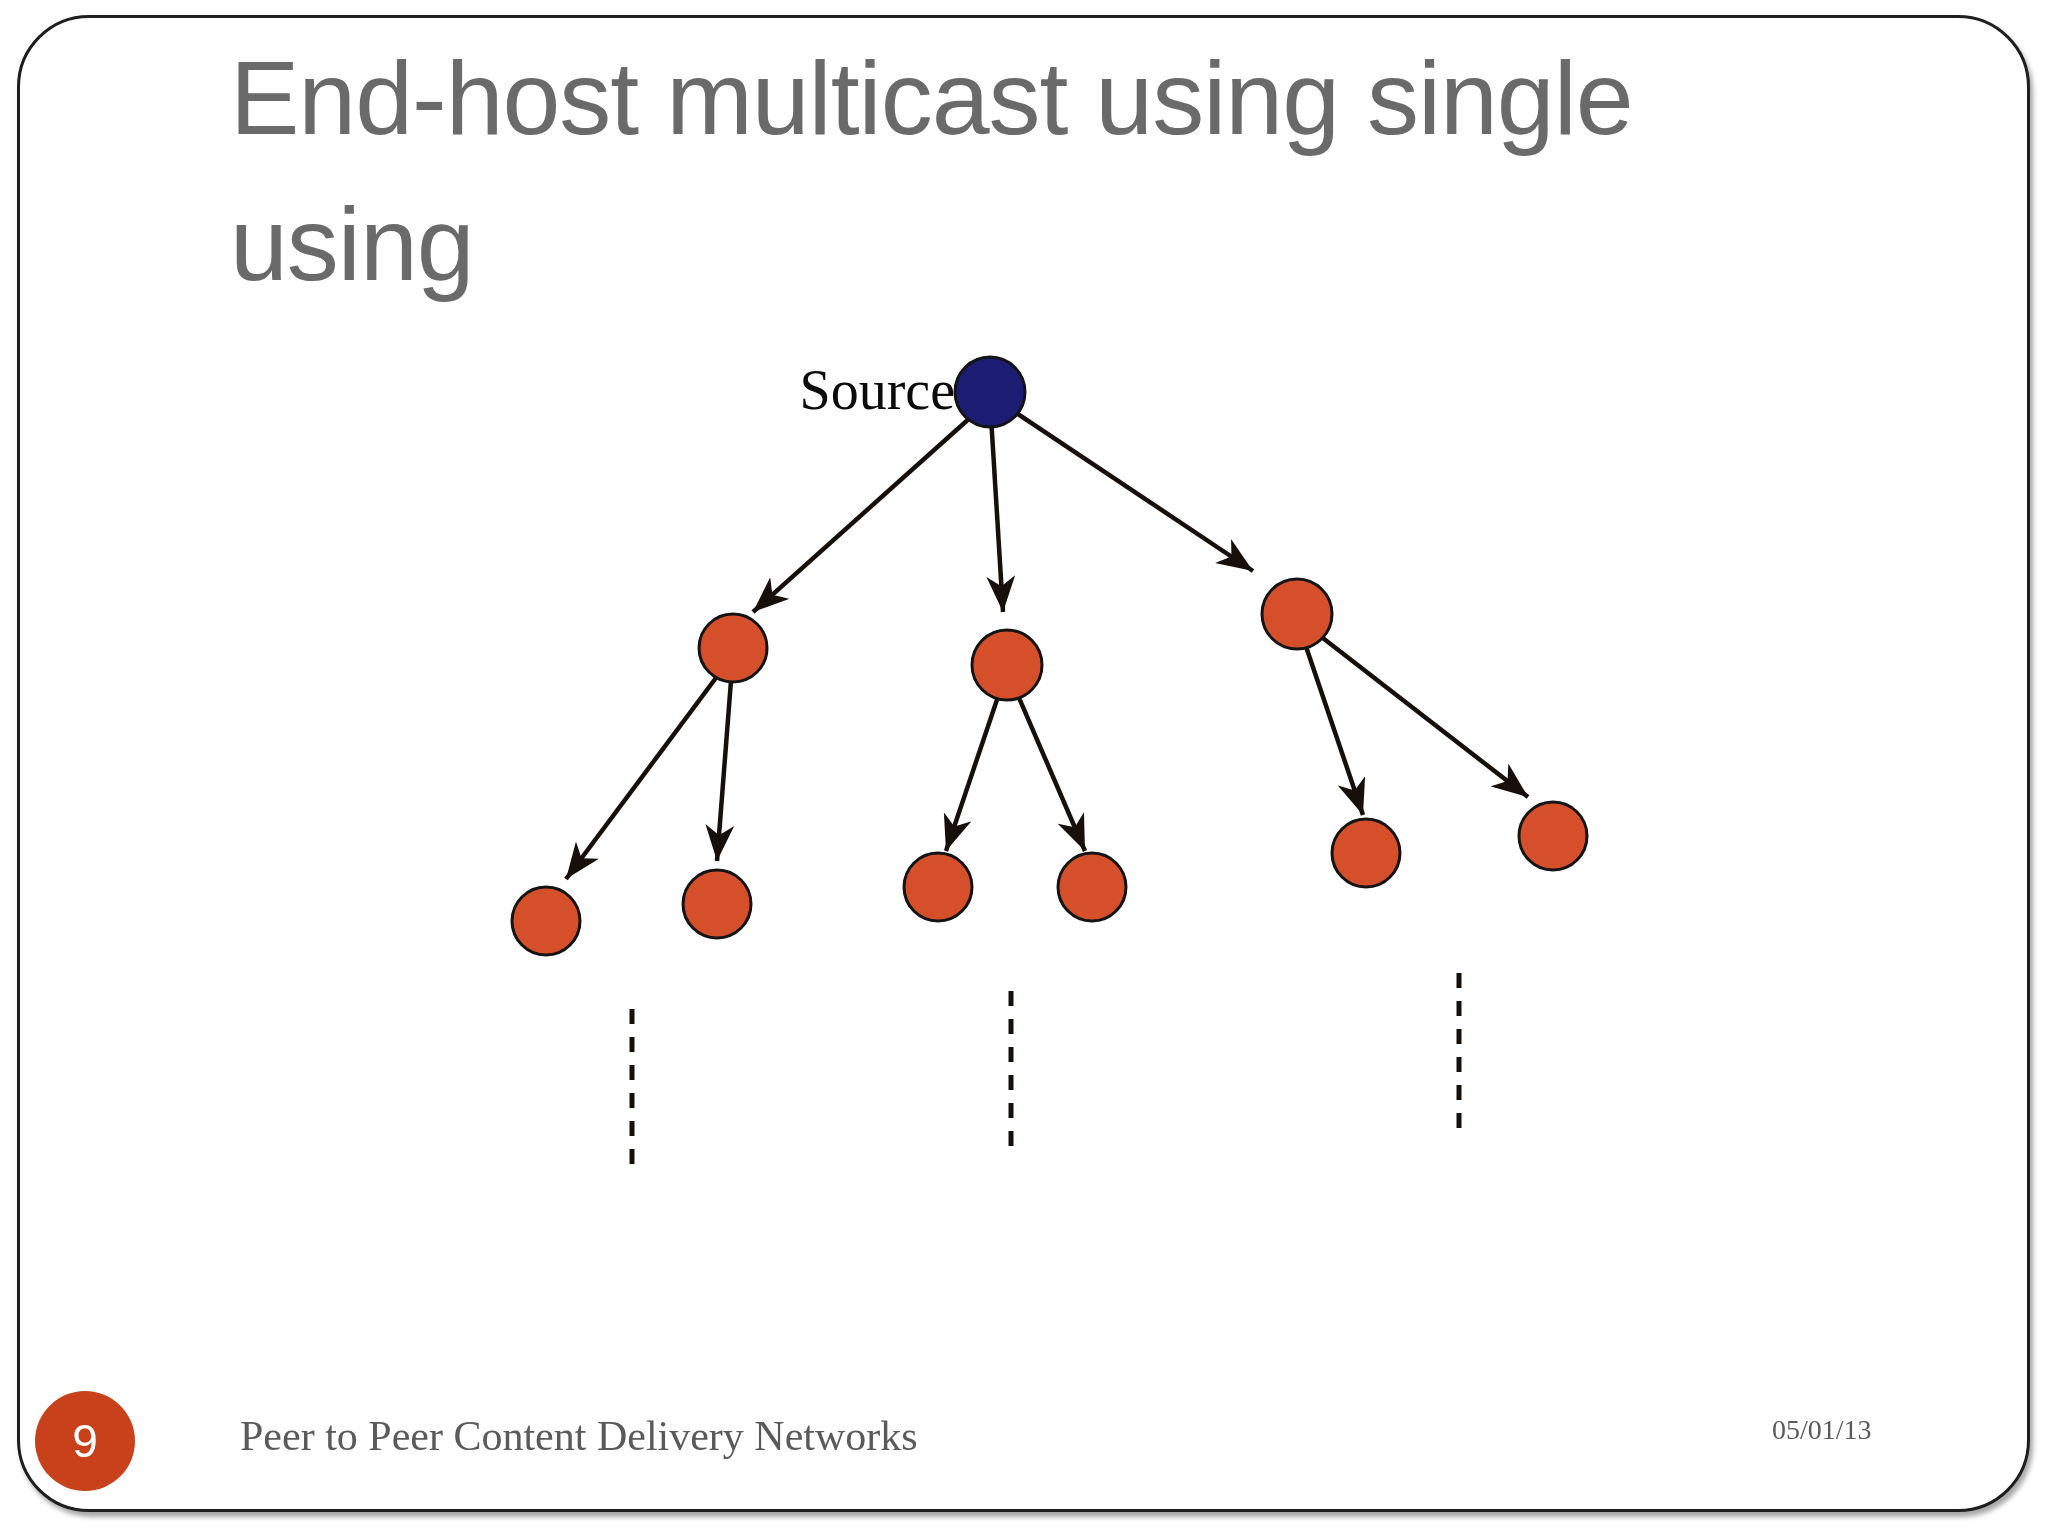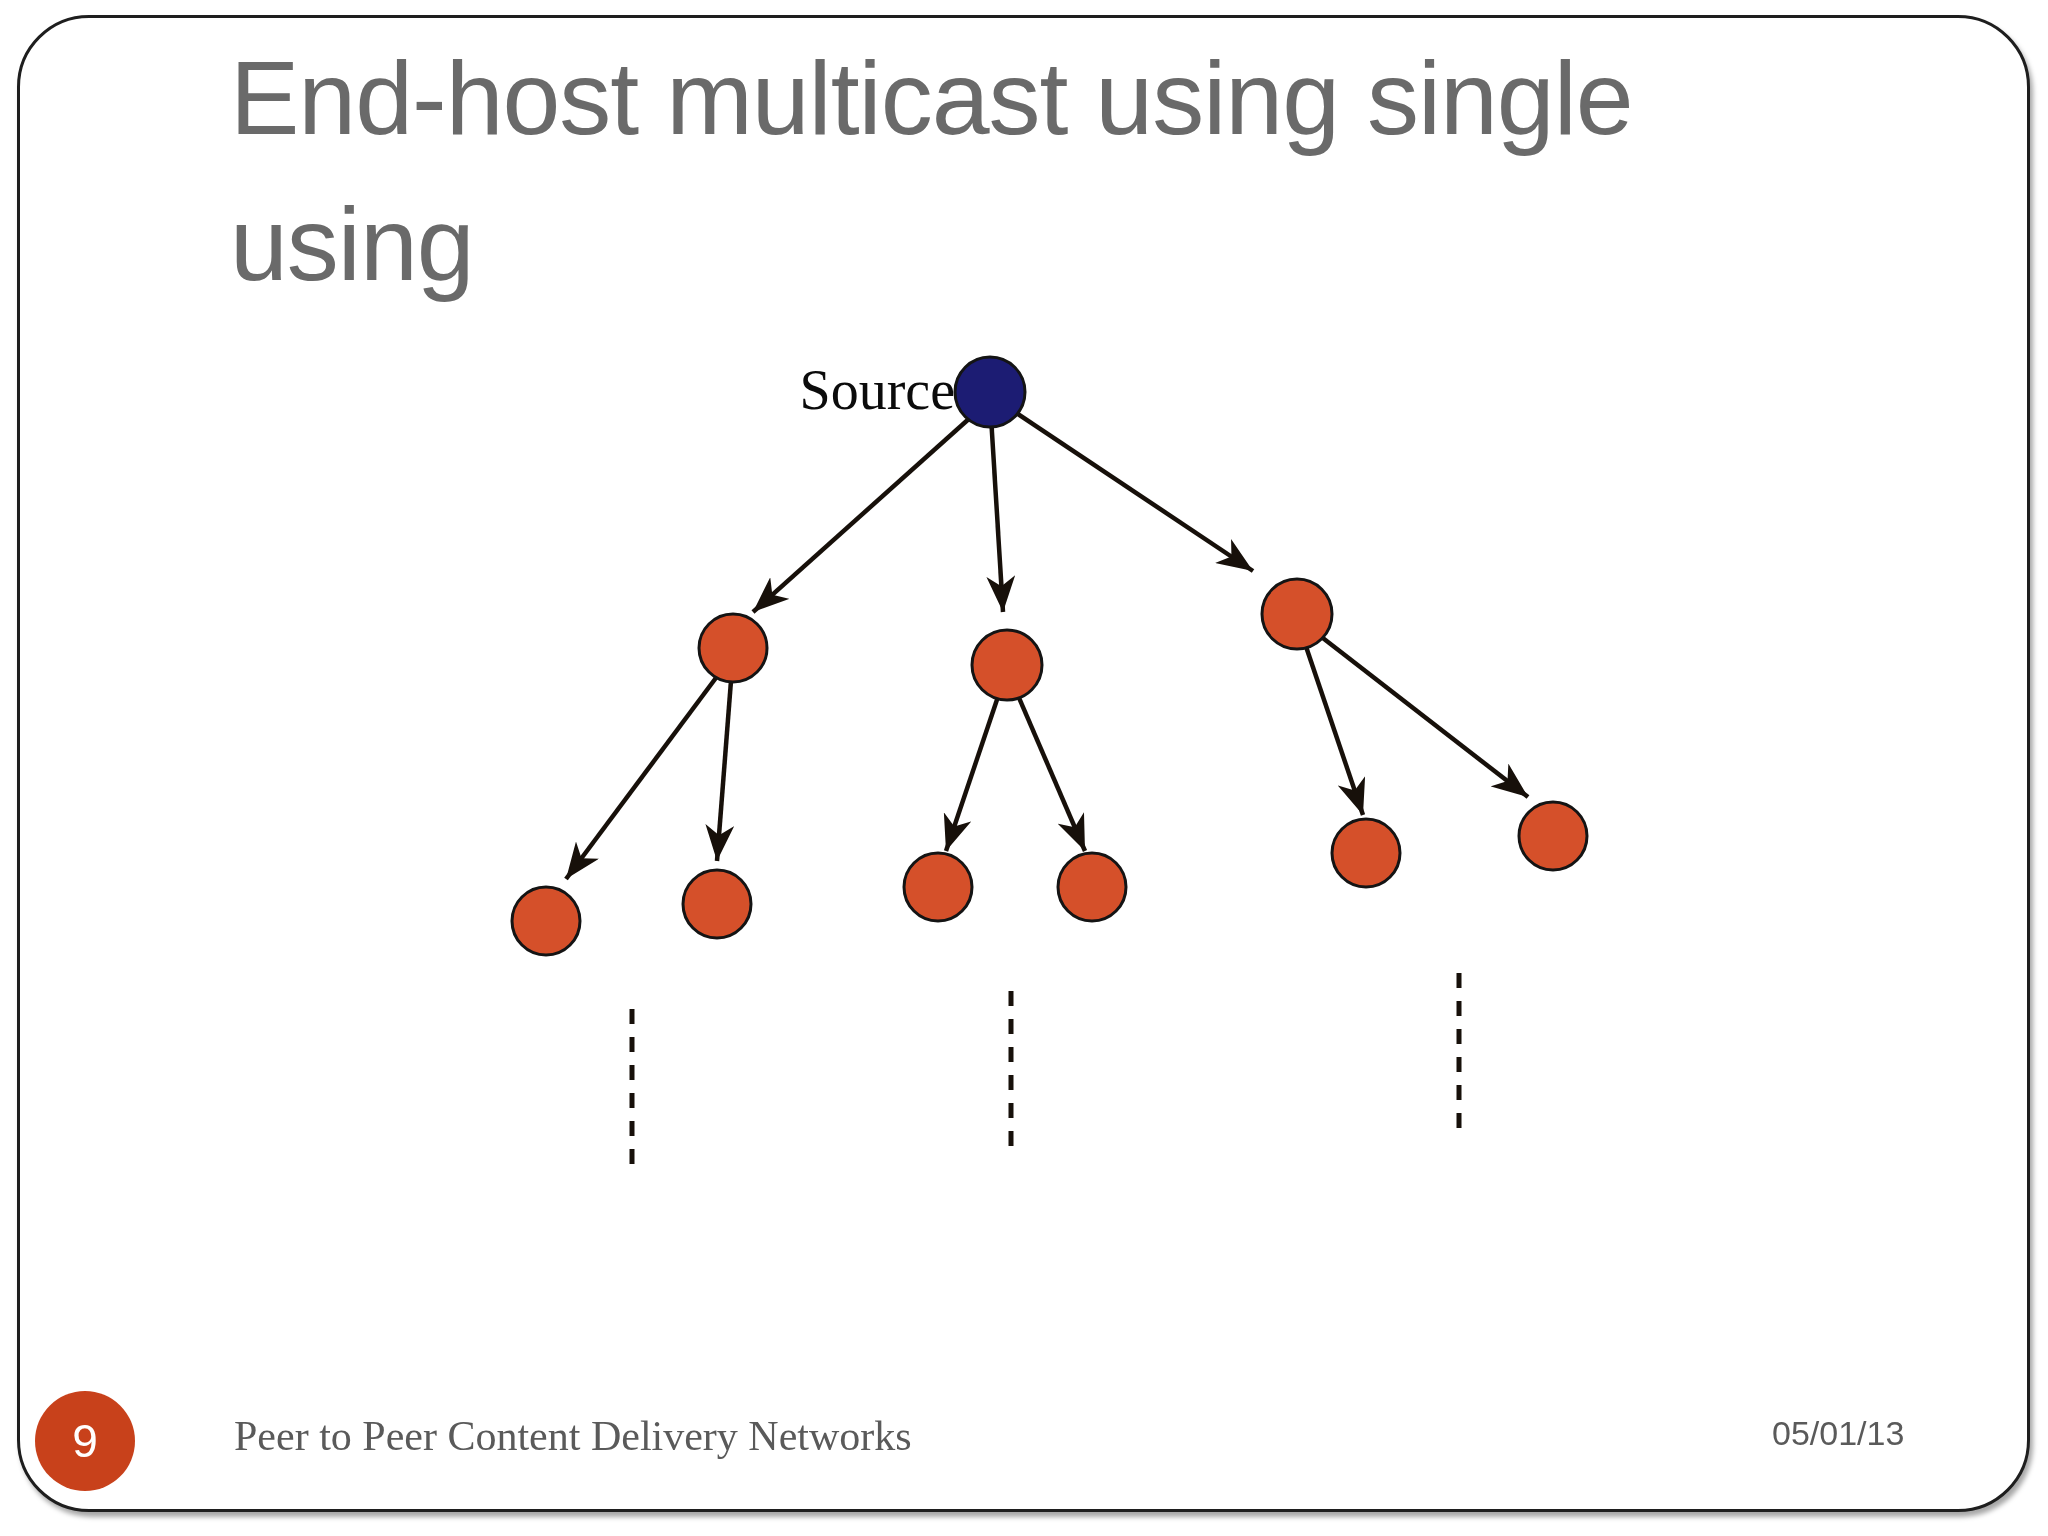--- a/index.html
+++ b/index.html
@@ -50,34 +50,34 @@
     border-radius: 50%;
     display: flex;
     align-items: center;
     justify-content: center;
     color: #ffffff;
     font-size: 46px;
     z-index: 4;
   }
   .footer-text {
     position: absolute;
-    left: 234px;
+    left: 240px;
     top: 1412px;
     font-family: "Liberation Serif", serif;
     font-size: 42px;
     color: #5a5a5a;
     z-index: 4;
     white-space: nowrap;
   }
   .footer-date {
     position: absolute;
     left: 1772px;
     top: 1414px;
-    font-family: Liberation Sans, sans-serif;
-    font-size: 34px;
+    font-family: Liberation Serif, serif;
+    font-size: 28px;
     color: #5a5a5a;
     z-index: 4;
     white-space: nowrap;
   }
 </style>
 </head>
 <body>
 
 <div class="slide-border"></div>
 

